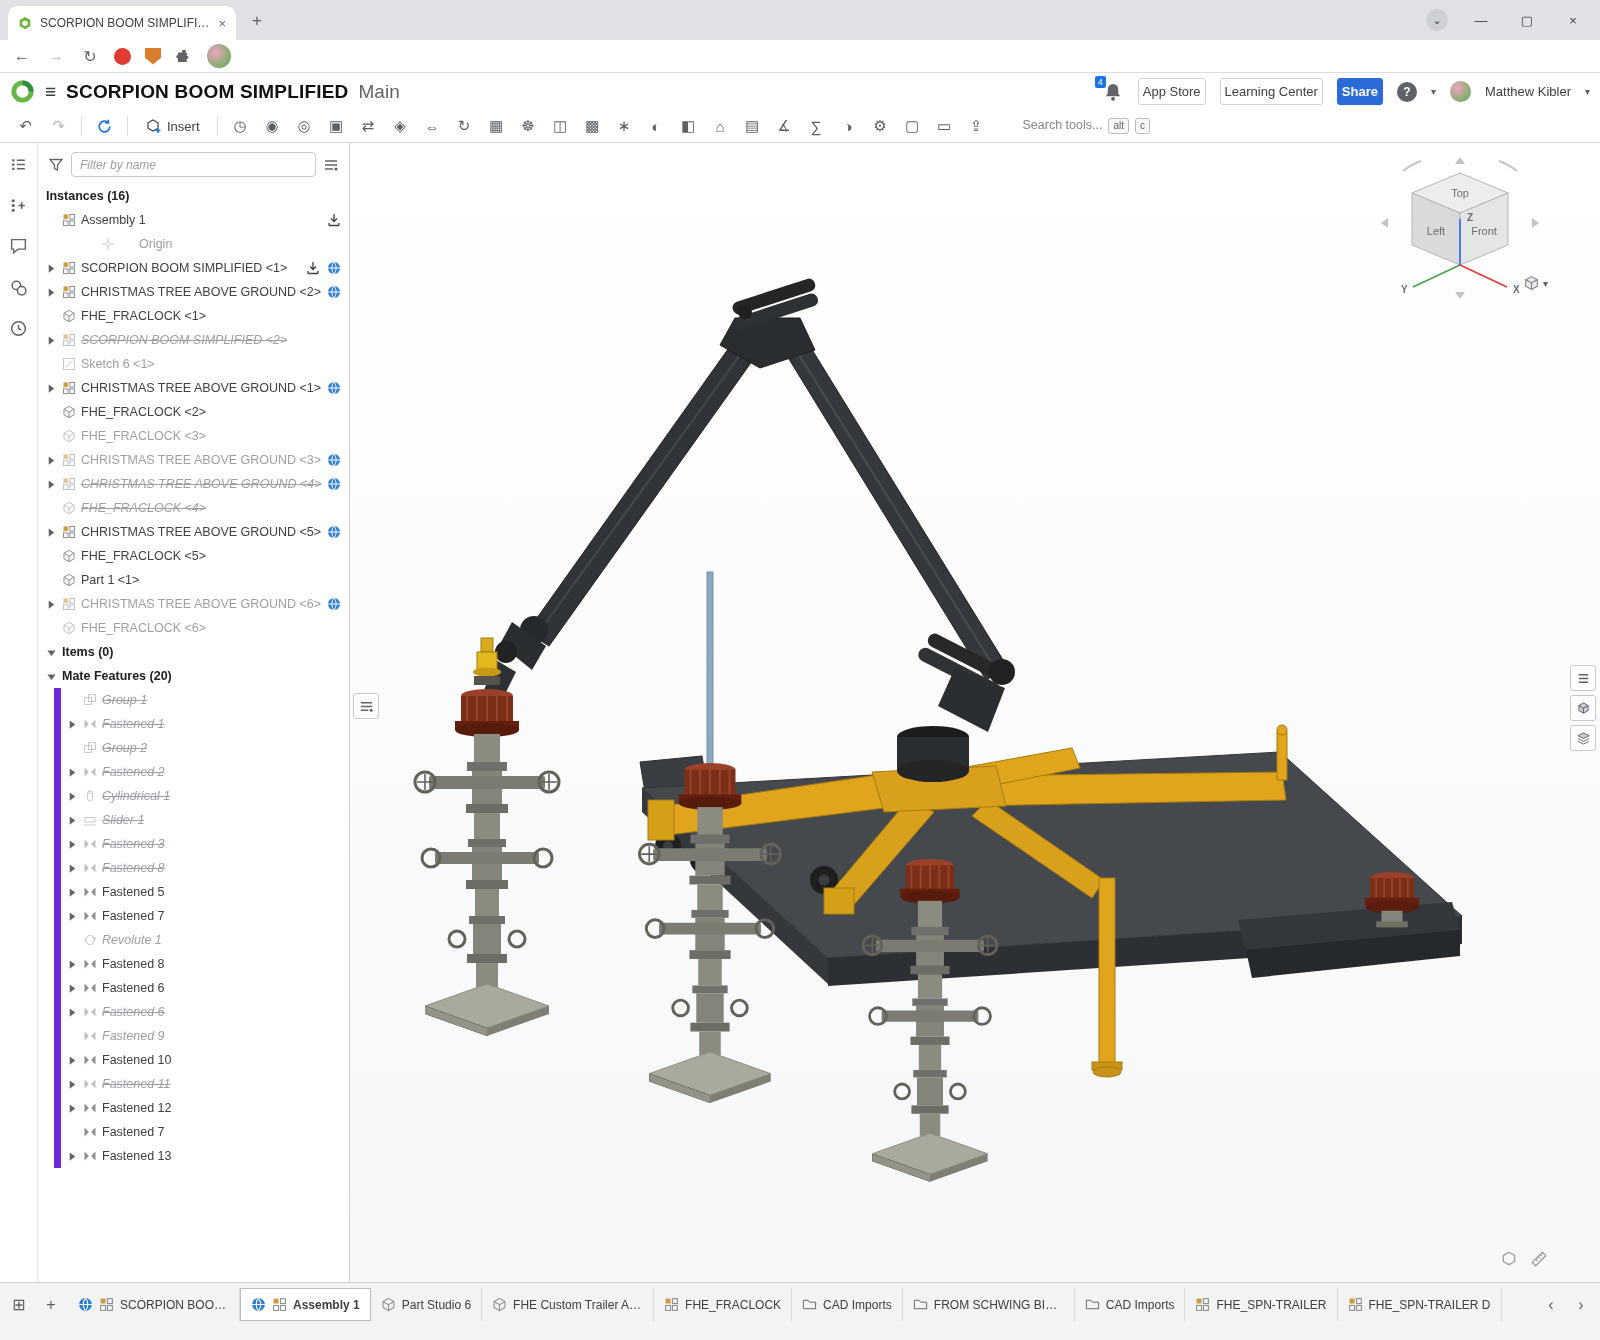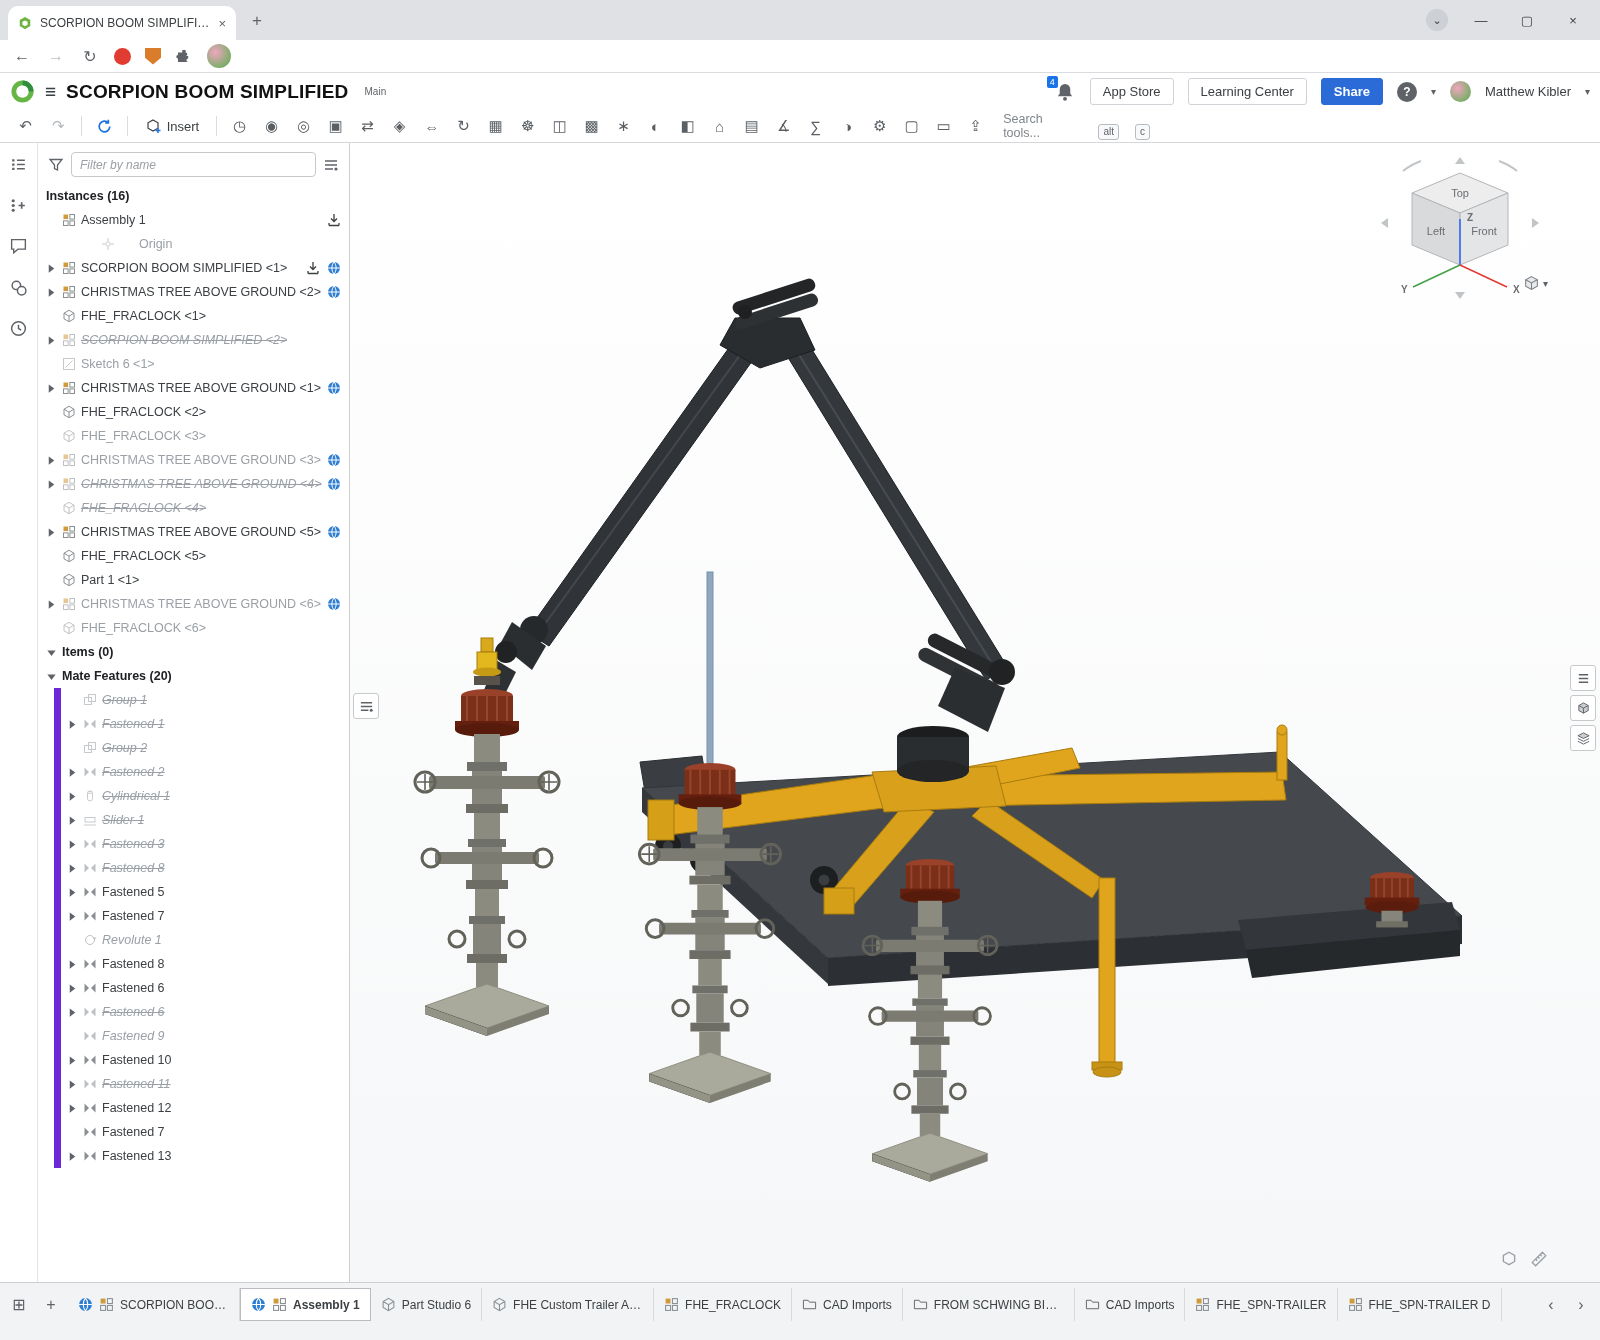--- a/index.html
+++ b/index.html
@@ -25,38 +25,38 @@
   .url-pill{flex:1;height:27px;background:#f1f3f4;border-radius:14px;display:flex;align-items:center;padding:0 13px;gap:8px;font-size:12.5px;color:#202124}
   .url-text{white-space:nowrap;overflow:hidden;text-overflow:ellipsis;flex:1}
   .star{color:#5f6368;font-size:14px}
   .extdot{width:17px;height:17px;border-radius:50%;background:#e03c31}
   .extshield{width:16px;height:17px;background:#d97c2b;clip-path:polygon(0 0,100% 0,100% 60%,50% 100%,0 60%)}
   .avatar{width:24px;height:24px;border-radius:50%;background:radial-gradient(circle at 35% 35%,#f0a5c0,#7fae6b 70%,#4c7a45)}
 
   
   #osheader{position:absolute;top:73px;left:0;width:1600px;height:37px;background:#fff;display:flex;align-items:center;padding:0 10px;gap:10px}
   .os-title{font-size:19px;font-weight:bold;color:#111;letter-spacing:.2px}
-  .ws-label{font-size:10px;color:#5f6368;margin-left:6px}
+  .ws-label{font-size:19px;color:#5f6368;}
   .hdr-right{margin-left:auto;display:flex;align-items:center;gap:14px}
-  .hbtn{border:1px solid #cfd2d6;border-radius:3px;padding:5px 12px;font-size:13px;color:#3c4043;background:#fff}
+  .hbtn{border:1px solid #cfd2d6;border-radius:3px;padding:5px 4px;font-size:13px;color:#3c4043;background:#fff}
   .hbtn.primary{background:#2a6bd8;border-color:#2a6bd8;color:#fff;font-weight:bold}
   .bell-wrap{position:relative;width:22px;height:22px}
   .bell-badge{position:absolute;top:-5px;left:-7px;background:#1a73e8;color:#fff;font-size:9px;border-radius:2px;padding:1px 3px}
   .help-circ{width:20px;height:20px;border-radius:50%;background:#5f6368;color:#fff;display:flex;align-items:center;justify-content:center;font-size:12px;font-weight:bold}
   .caret{font-size:10px;color:#5f6368}
   .user-name{font-size:13px;color:#3c4043}
   .hamburger{font-size:19px;color:#3c4043}
   .oslogo{width:25px;height:25px}
 
   
   #ostoolbar{position:absolute;top:110px;left:0;width:1600px;height:33px;background:#fff;border-bottom:1px solid #d5d7da;display:flex;align-items:center;padding:0 10px;gap:2px}
   .tool-glyph{width:31px;height:27px;display:flex;align-items:center;justify-content:center;font-size:15px;color:#5a5f64;border-radius:3px}
   .tsep{width:1px;height:20px;background:#dadce0;margin:0 5px}
   .insert-btn{display:flex;align-items:center;gap:6px;padding:3px 10px;font-size:13px;color:#3c4043;border-radius:3px}
-  .search-tools{margin-left:auto;display:flex;align-items:flex-end;gap:16px;padding:3px 10px;font-size:12.5px;color:#80868b;margin-right:430px}
+  .search-tools{margin-left:auto;display:flex;align-items:flex-start;gap:6px;padding:3px 10px;font-size:12.5px;color:#80868b;margin-right:430px}
   .keycap{border:1px solid #b8bcc0;border-radius:3px;padding:0 4px;font-size:10px;color:#5f6368;background:#f8f9fa;line-height:14px}
 
   
   #leftstrip{position:absolute;top:143px;left:0;width:38px;height:1139px;background:#fff;border-right:1px solid #e3e3e3;display:flex;flex-direction:column;align-items:center;padding-top:12px;gap:18px}
   #leftstrip .ic{width:19px;height:19px}
 
   
   #panel{position:absolute;top:143px;left:38px;width:312px;height:1139px;background:#fff;border-right:1px solid #cfcfcf;font-size:12.5px;overflow:hidden}
   .filter-row{display:flex;align-items:center;gap:7px;padding:9px 10px 7px}
   .filter-input{flex:1;height:25px;border:1px solid #c8c8c8;border-radius:4px;padding:0 8px;font-size:12px;font-family:"Liberation Sans",sans-serif;color:#3b82f6}

